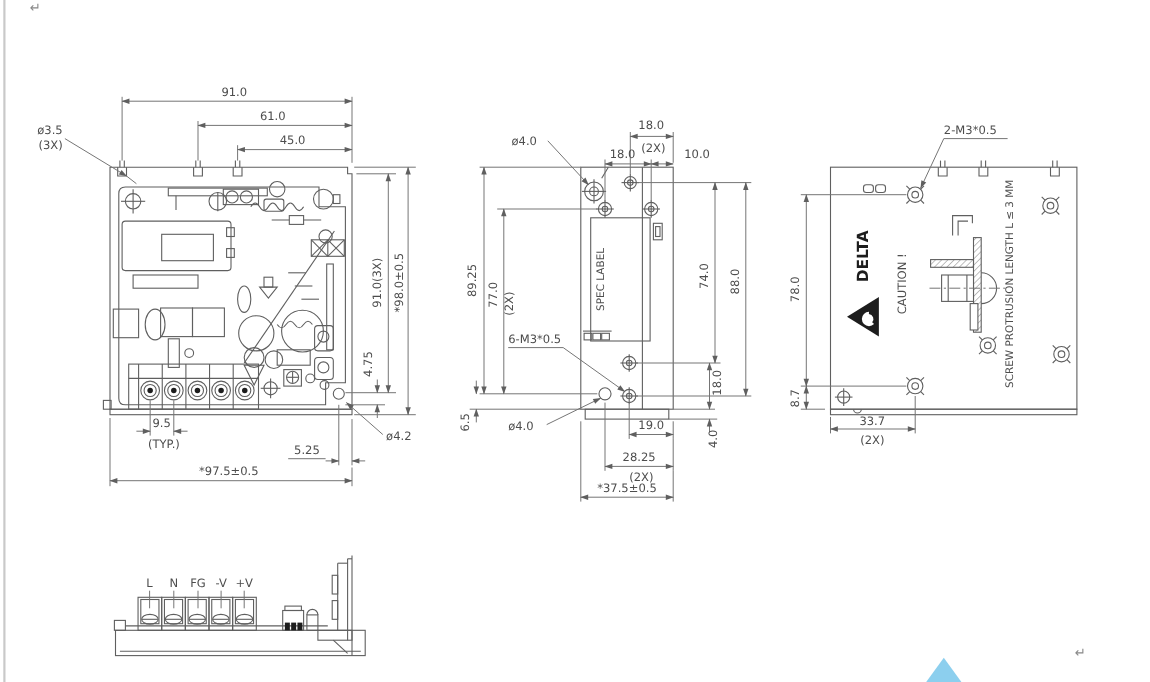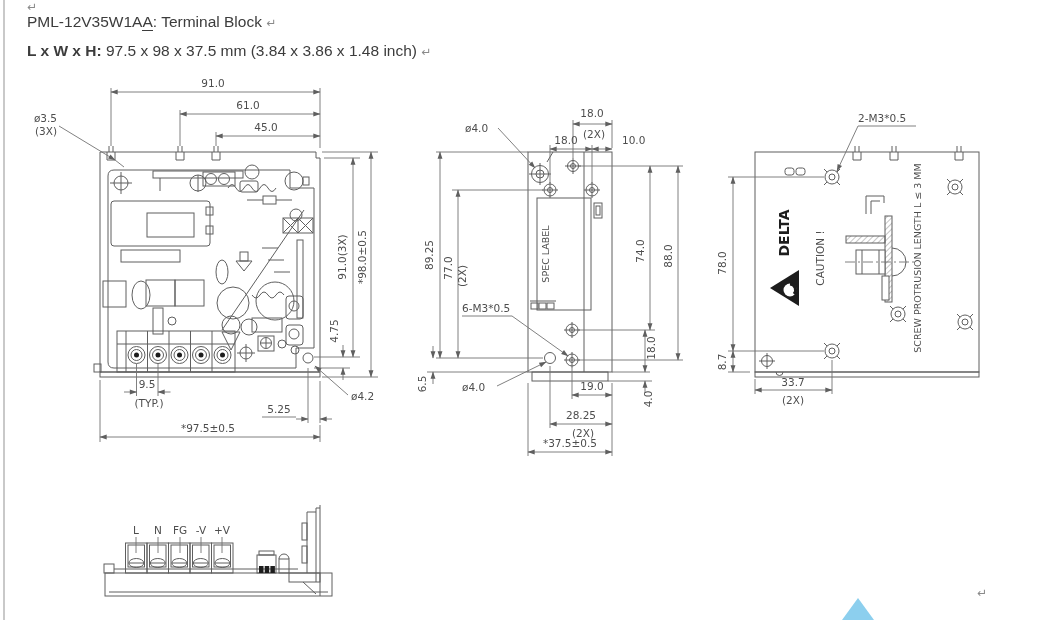--- a/index.html
+++ b/index.html
@@ -24,23 +24,21 @@
   #bottom-pmark{position:absolute;left:977px;top:586px;}
 </style>
 </head>
 <body>
 
 <div id="page">
   <div id="margin-line"></div>
 
   <span id="top-pmark" class="pmark">↵</span>
 
-  <div id="doc-title"><span>PML-12V35W1A</span><span class="u">A</span><span>: Terminal Block </span><span class="pmark">↵</span></div>
-
-  <div id="size-line"><span class="b">L x W x H:</span><span> 97.5 x 98 x 37.5 mm (3.84 x 3.86 x 1.48 inch) </span><span class="pmark">↵</span></div>
+
 
   <svg width="1045" height="620" viewBox="0 0 1045 620">
     <defs>
       <marker id="arr" viewBox="0 0 10 10" refX="9.3" refY="5" markerWidth="9" markerHeight="8" orient="auto-start-reverse">
         <path d="M10,5 L0,1.6 L0,8.4 Z" fill="#5f5f5f"></path>
       </marker>
       <pattern id="hatch" width="4" height="4" patternUnits="userSpaceOnUse" patternTransform="rotate(45)">
         <line x1="0" y1="0" x2="0" y2="4" stroke="#8a8a8a" stroke-width="1"></line>
       </pattern>
     </defs>

